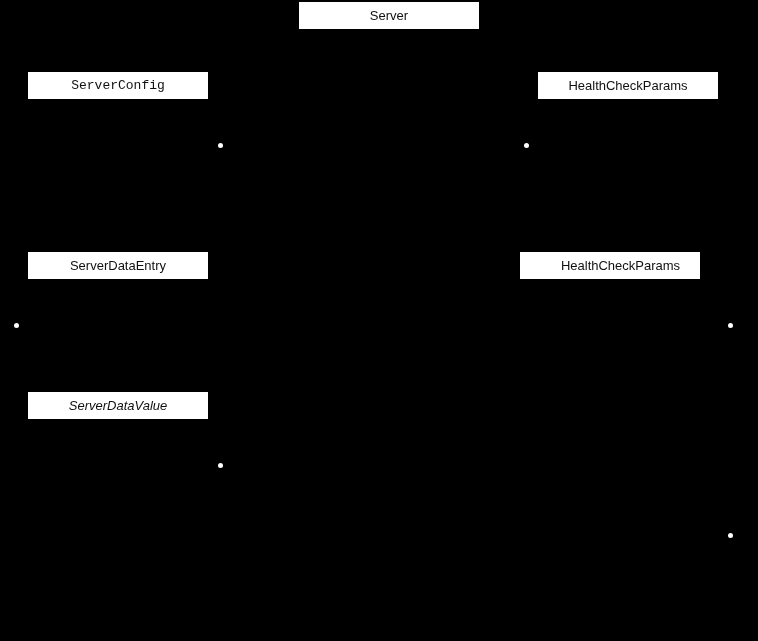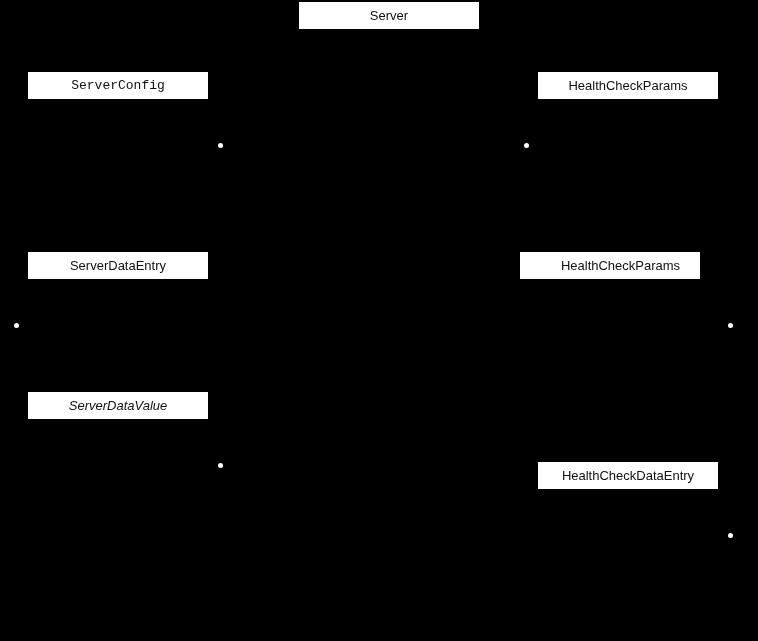--- a/index.html
+++ b/index.html
@@ -84,23 +84,20 @@
   </div>
 
   <div class="node n-health-check-params">
     <span class="node-label">HealthCheckParams</span>
   </div>
 
   <div class="node n-server-data-value">
     <span class="node-label">ServerDataValue</span>
   </div>
 
-  <div class="node n-health-check-data-entry">
-    <span class="node-label">HealthCheckDataEntry</span>
-  </div>
 
   <div class="dot d-0"></div>
   <div class="dot d-1"></div>
   <div class="dot d-2"></div>
   <div class="dot d-3"></div>
   <div class="dot d-4"></div>
   <div class="dot d-5"></div>
 
 </div>
 

